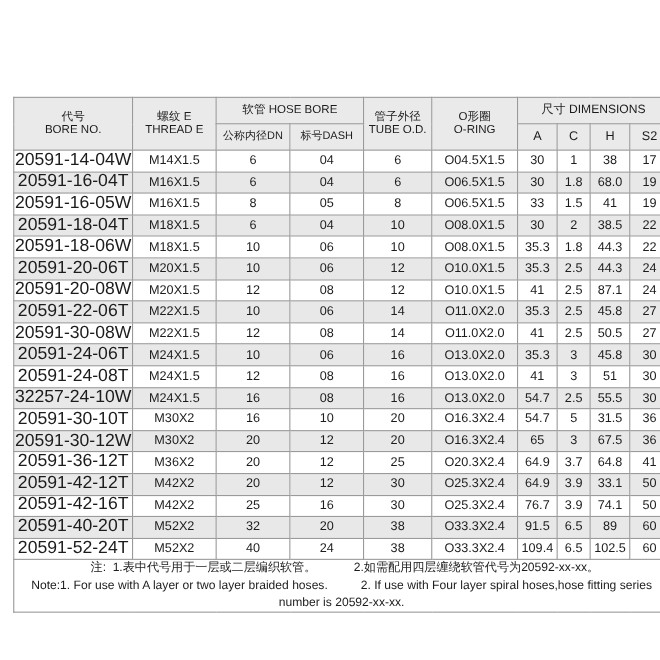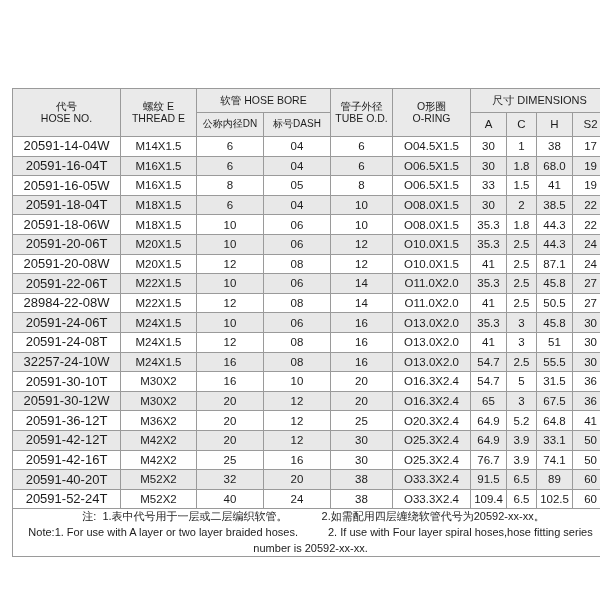--- a/index.html
+++ b/index.html
@@ -69,21 +69,21 @@
     height: 18.6px;
     font-size: 11.5px;
   }
   tbody tr.odd td {
     background: #ffffff;
   }
   tbody tr.even td {
     background: #e8e8e8;
   }
   td.part {
-    font-size: 13px;
+    font-size: 16px;
   }
   
   tfoot td {
     background: #ffffff;
     border: 1px solid #9a9a9a;
     text-align: left;
     padding: 3px 6px 5px 6px;
     height: auto;
   }
   .note-line {
@@ -121,21 +121,21 @@
         <col style="width:78px">
         <col style="width:36px">
         <col style="width:30px">
         <col style="width:36px">
         <col style="width:36px">
       </colgroup>
       <thead>
         <tr>
           <th class="cn" rowspan="2">
             <div>代号</div>
-            <div class="en">HOSE NO.</div>
+            <div class="en">BORE NO.</div>
           </th>
           <th class="cn" rowspan="2">
             <div>螺纹 E</div>
             <div class="en">THREAD E</div>
           </th>
           <th class="cn" colspan="2">软管 HOSE BORE</th>
           <th class="cn" rowspan="2">
             <div>管子外径</div>
             <div class="en">TUBE O.D.</div>
           </th>
@@ -245,21 +245,21 @@
             <td>10</td>
             <td>06</td>
             <td>14</td>
             <td>O11.0X2.0</td>
             <td>35.3</td>
             <td>2.5</td>
             <td>45.8</td>
             <td>27</td>
           </tr>
           <tr class="odd">
-            <td class="part">28984-22-08W</td>
+            <td class="part">20591-30-08W</td>
             <td>M22X1.5</td>
             <td>12</td>
             <td>08</td>
             <td>14</td>
             <td>O11.0X2.0</td>
             <td>41</td>
             <td>2.5</td>
             <td>50.5</td>
             <td>27</td>
           </tr>
@@ -324,21 +324,21 @@
             <td>36</td>
           </tr>
           <tr class="odd">
             <td class="part">20591-36-12T</td>
             <td>M36X2</td>
             <td>20</td>
             <td>12</td>
             <td>25</td>
             <td>O20.3X2.4</td>
             <td>64.9</td>
-            <td>5.2</td>
+            <td>3.7</td>
             <td>64.8</td>
             <td>41</td>
           </tr>
           <tr class="even">
             <td class="part">20591-42-12T</td>
             <td>M42X2</td>
             <td>20</td>
             <td>12</td>
             <td>30</td>
             <td>O25.3X2.4</td>

